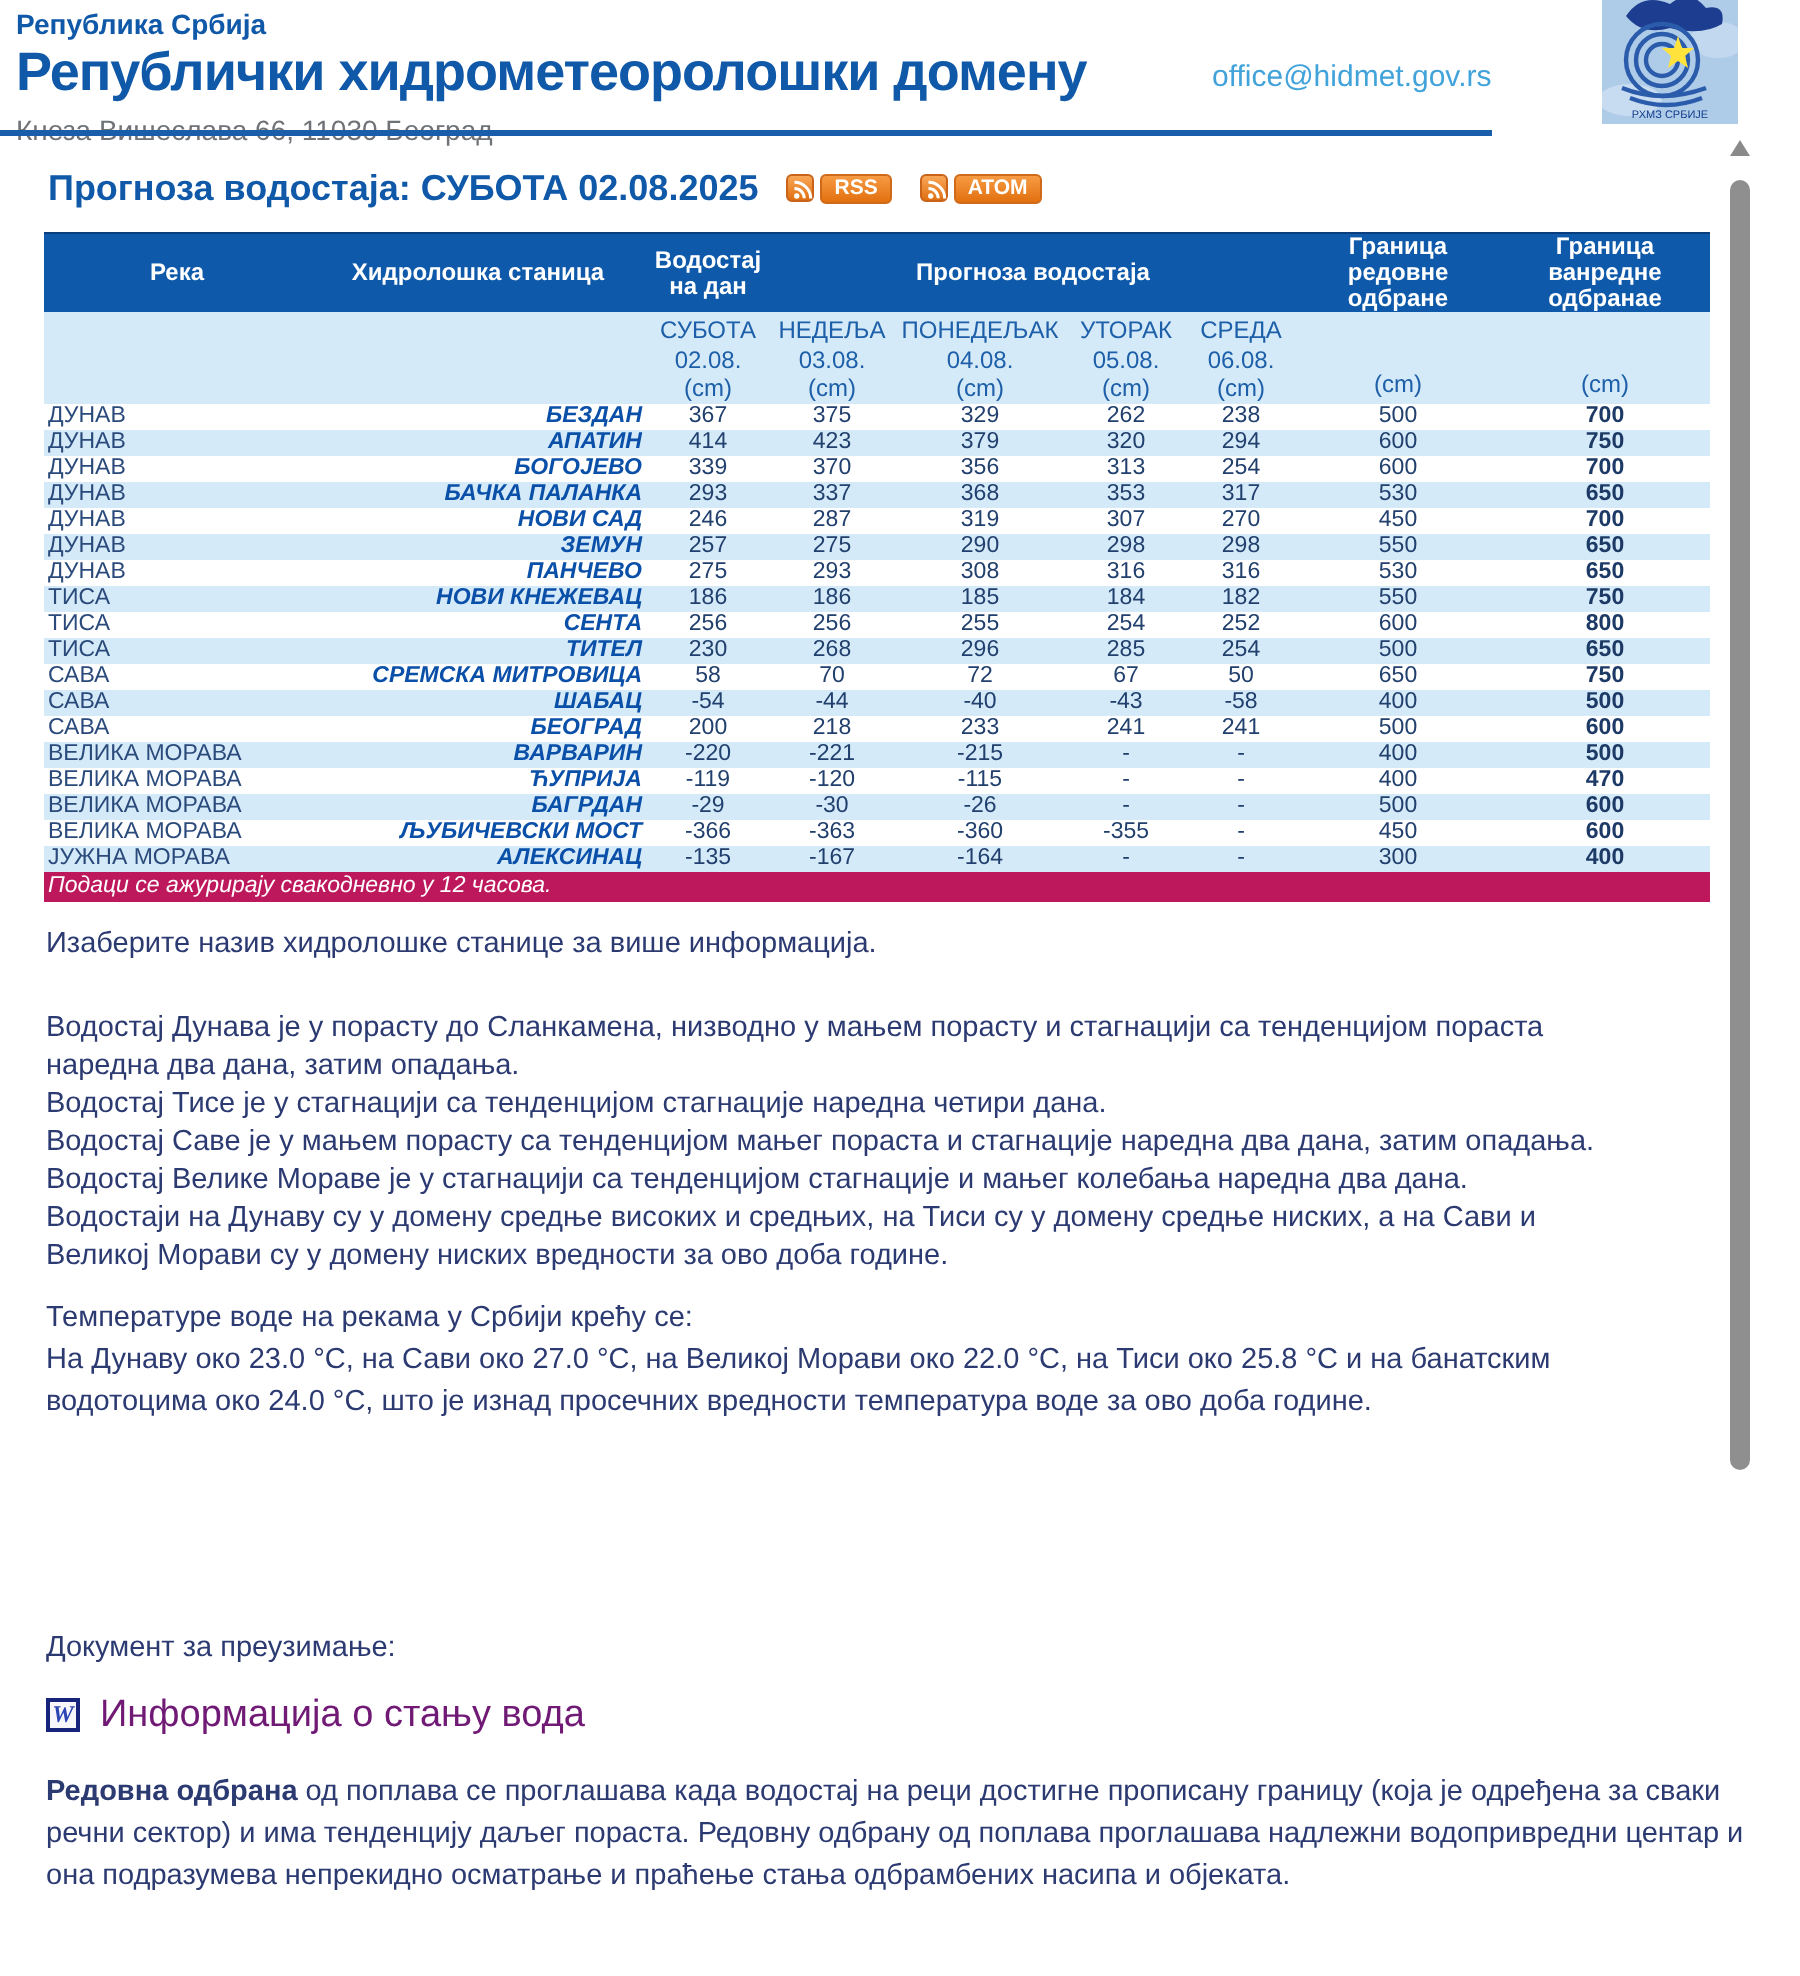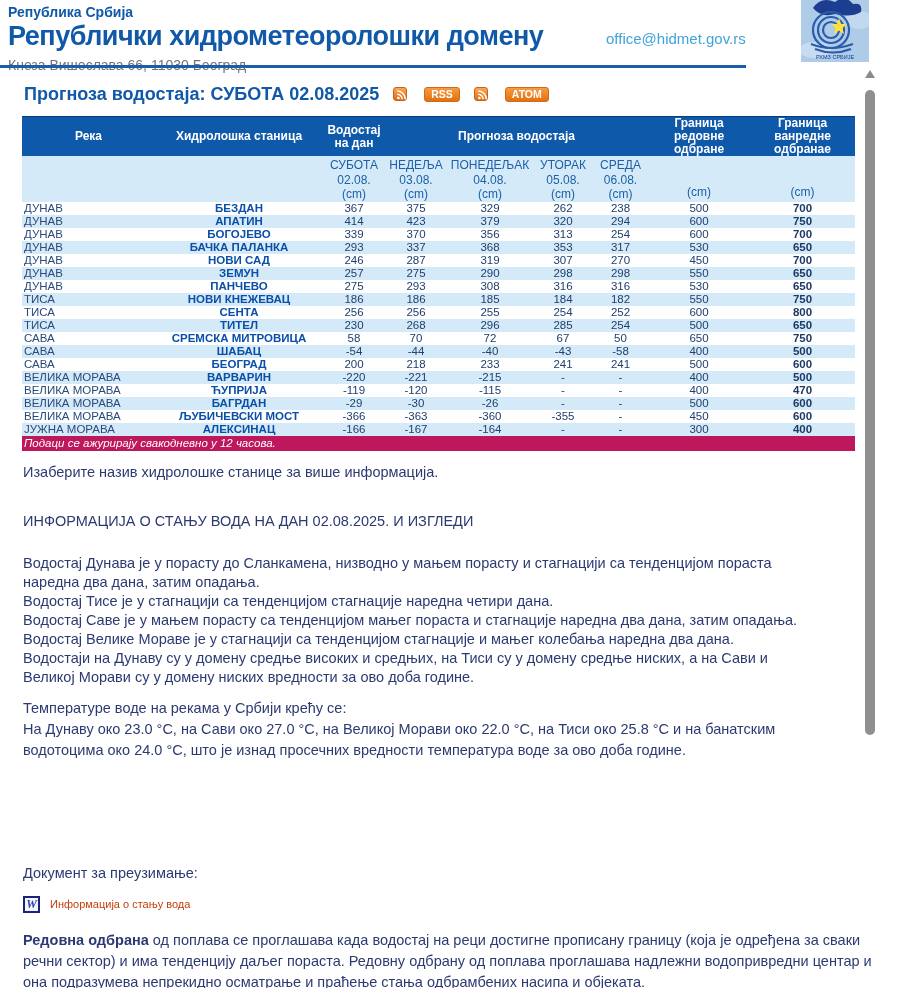--- a/index.html
+++ b/index.html
@@ -12,57 +12,57 @@
   .country { color:#1058a8; font-size:14px; font-weight:bold; }
   .org-title { color:#1058a8; font-size:27px; font-weight:bold; margin-top:1px; letter-spacing:-0.5px; }
   .address { color:#6f7276; font-size:14px; margin-top:5px; }
   .email { position:absolute; left:606px; top:30px; color:#41a3da; font-size:15px; text-decoration:none; }
   .header-rule { position:absolute; left:0; top:65px; width:746px; height:3px; background:#1a5dab; }
   .logo { position:absolute; left:801px; top:0; width:68px; height:62px; }
 
   
   .page-title-row { display:flex; align-items:center; gap:14px; margin:14px 0 0 24px; height:20px; }
   .page-title { color:#1058a8; font-size:18px; font-weight:bold; }
-  .feed-group { display:inline-flex; align-items:center; gap:17px;justify-content:center; }
+  .feed-group { display:inline-flex; align-items:center; gap:3px;justify-content:center; }
   .feed-icon { width:14px; height:14px; border-radius:3px; border:1px solid #c9631a;
     background:linear-gradient(#f9a756,#e06f12); display:inline-block; }
   .feed-badge { background:linear-gradient(#f79b43,#e2700f); border:1px solid #cf6a1b; color:#fff;
     font-weight:bold; font-size:10.5px; line-height:13px; padding:0 6px; border-radius:3px; }
 
   
   table.levels { border-collapse:collapse; margin:12px 0 0 22px; width:833px; table-layout:fixed;
     border-top:1px solid #0a3d7e; }
   table.levels th, table.levels td { font-size:11.5px; padding:0 2px; }
   thead tr.main-hdr th { background:#0e59a9; color:#ffffff; font-weight:bold; font-size:12px;
     text-align:center; vertical-align:middle; height:30px; line-height:13px; }
   thead tr.sub-hdr td { background:#d5eaf8; color:#1d5fa8; text-align:center; font-size:12px;
     height:36px; line-height:14.5px; vertical-align:top; padding-top:2px; }
   thead tr.sub-hdr td.unit-only { vertical-align:bottom; padding-bottom:2px; color:#1d5fa8; }
   tbody td { height:13px; line-height:13px; color:#21406e; white-space:nowrap; overflow:hidden; }
   tbody tr.alt td { background:#d5eaf8; }
   td.river { color:#2a4a7b; text-align:left; padding-left:3px; }
-  td.station { color:#0a4fa8; font-weight:bold; text-align:center; cursor:pointer; }
+  td.station { color:#0a4fa8; font-weight:bold; text-align:right; cursor:pointer;font-style:italic; }
   td.val { text-align:center; }
   td.extra { font-weight:bold; color:#1d3a66; }
   tfoot td { background:#be185d; color:#ffffff; font-style:italic; font-size:11.5px;
     height:15px; text-align:left; padding-left:4px; }
 
   
   .content { margin-left:23px; width:856px; color:#2c3a72; font-size:14.5px; }
   .note { margin-top:13px; }
   .info-heading { margin-top:33px; }
   .report { margin-top:25px; line-height:19px; white-space:pre-line; }
   .temps { margin-top:11px; line-height:21px; white-space:pre-line; }
   .download-label { margin-top:104px; }
   .doc-row { margin-top:15px; display:flex; align-items:center; gap:10px; }
   .word-icon { width:17px; height:17px; border:2px solid #16247c; background:#f6f6fb;
     display:inline-flex; align-items:center; justify-content:center;
     font-family:"Liberation Serif", serif; font-style:italic; font-weight:bold;
     font-size:12px; color:#2b46b4; }
-  .doc-link { color:#c2410c; font-size:11px; text-decoration:none; cursor:pointer; }
+  .doc-link { color:#701a75; font-size:19px; text-decoration:none; cursor:pointer; }
   .defense { margin-top:17px; line-height:21px; }
   .defense b { color:#2c3a72; }
 
   
   .scrollbar { position:absolute; left:864px; top:70px; width:12px; height:900px; }
   .scroll-up { width:0; height:0; margin-left:1px; border-left:5px solid transparent;
     border-right:5px solid transparent; border-bottom:8px solid #8a8a8a; cursor:pointer; }
   .scroll-thumb { position:absolute; top:20px; left:1px; width:10px; height:645px;
     background:#8f8f8f; border-radius:5px; cursor:grab; }
 </style>
@@ -372,40 +372,39 @@
     <td class="val">-360</td>
     <td class="val">-355</td>
     <td class="val">-</td>
     <td class="val regular">450</td>
     <td class="val extra">600</td>
   </tr>
 
   <tr class="alt">
     <td class="river">ЈУЖНА МОРАВА</td>
     <td class="station">АЛЕКСИНАЦ</td>
-    <td class="val">-166</td>
+    <td class="val">-135</td>
     <td class="val">-167</td>
     <td class="val">-164</td>
     <td class="val">-</td>
     <td class="val">-</td>
     <td class="val regular">300</td>
     <td class="val extra">400</td>
   </tr>
 
 </tbody>
   <tfoot>
     <tr>
       <td colspan="9">Подаци се ажурирају свакодневно у 12 часова.</td>
     </tr>
   </tfoot>
 </table>
 
 <div class="content">
   <div class="note">Изаберите назив хидролошке станице за више информација.</div>
-  <div class="info-heading">ИНФОРМАЦИЈА О СТАЊУ ВОДА НА ДАН 02.08.2025. И ИЗГЛЕДИ</div>
   <div class="report">Водостај Дунава је у порасту до Сланкамена, низводно у мањем порасту и стагнацији са тенденцијом пораста
 наредна два дана, затим опадања.
 Водостај Тисе је у стагнацији са тенденцијом стагнације наредна четири дана.
 Водостај Саве је у мањем порасту са тенденцијом мањег пораста и стагнације наредна два дана, затим опадања.
 Водостај Велике Мораве је у стагнацији са тенденцијом стагнације и мањег колебања наредна два дана.
 Водостаји на Дунаву су у домену средње високих и средњих, на Тиси су у домену средње ниских, а на Сави и
 Великој Морави су у домену ниских вредности за ово доба године.</div>
   <div class="temps">Температуре воде на рекама у Србији крећу се:
 На Дунаву око 23.0 °C, на Сави око 27.0 °C, на Великој Морави око 22.0 °C, на Тиси око 25.8 °C и на банатским
 водотоцима око 24.0 °C, што је изнад просечних вредности температура воде за ово доба године.</div>

